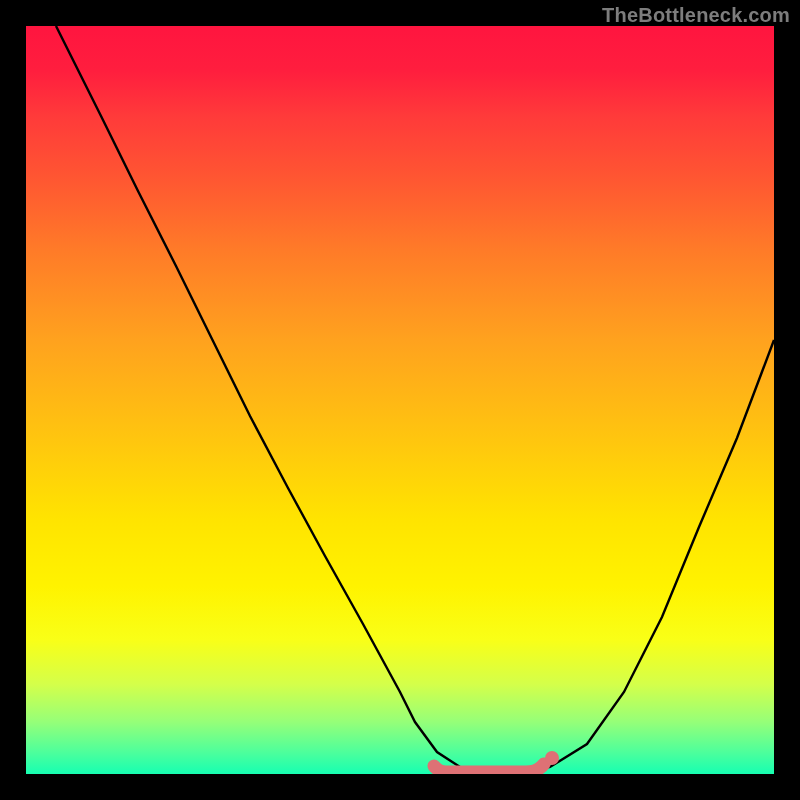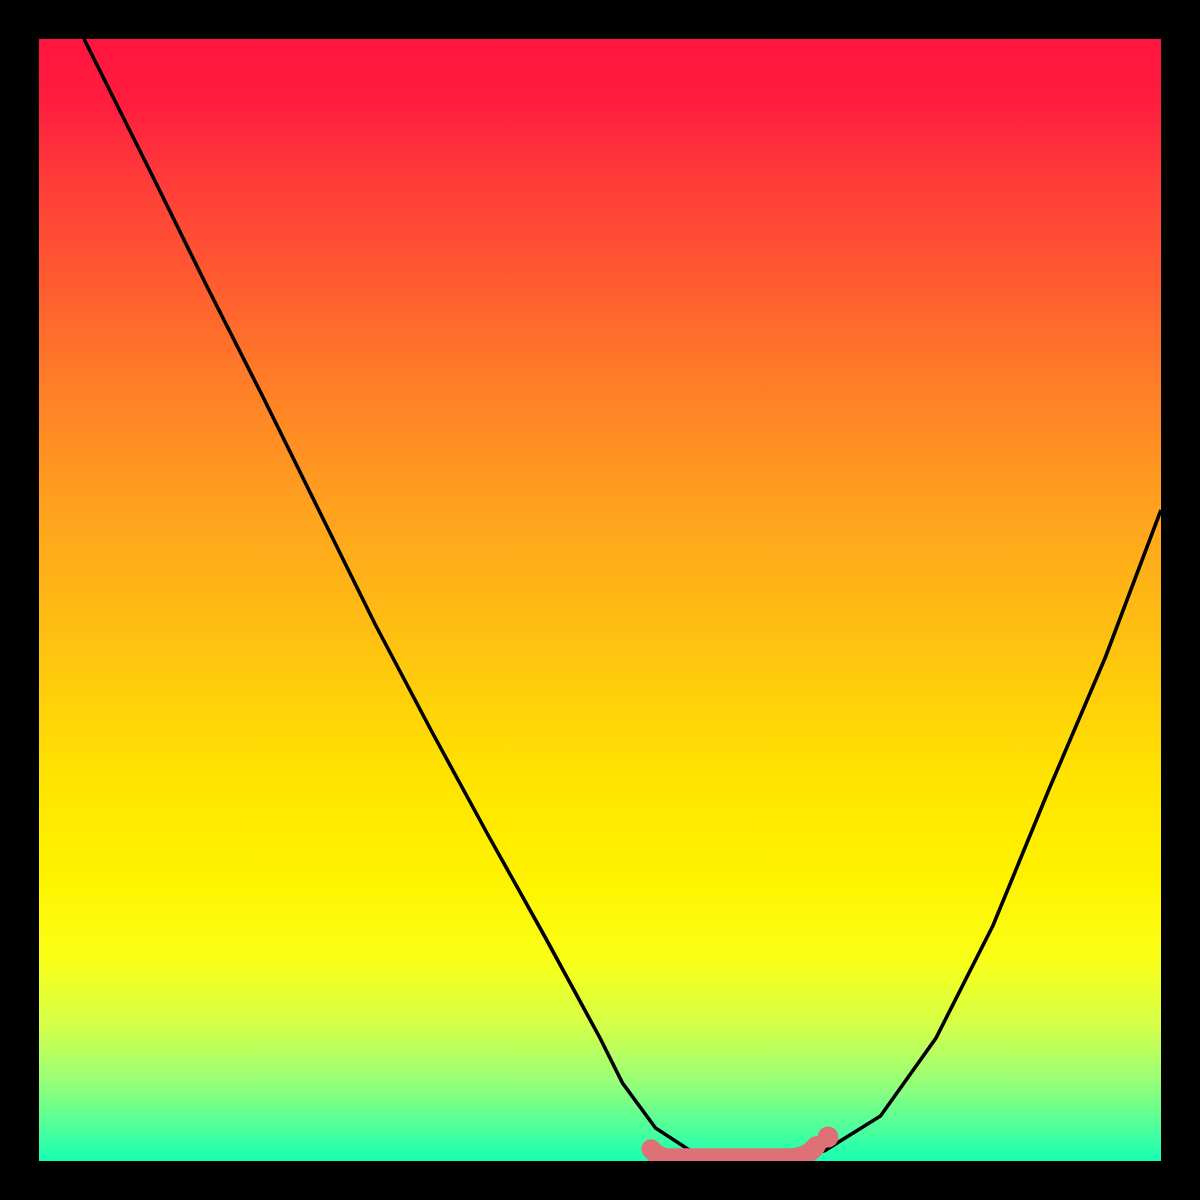--- a/index.html
+++ b/index.html
@@ -90,13 +90,14 @@
 
       <path d="M 408 740
                Q 413 746 420 746
                L 500 746
                Q 512 746 518 738" fill="none" stroke="#de7175" stroke-width="13" stroke-linecap="round" stroke-linejoin="round"></path>
 
       <circle cx="526" cy="732" r="7" fill="#de7175"></circle>
     </svg>
   </div>
 
+  <div class="watermark">TheBottleneck.com</div>
 </div>
 
 </body></html>

